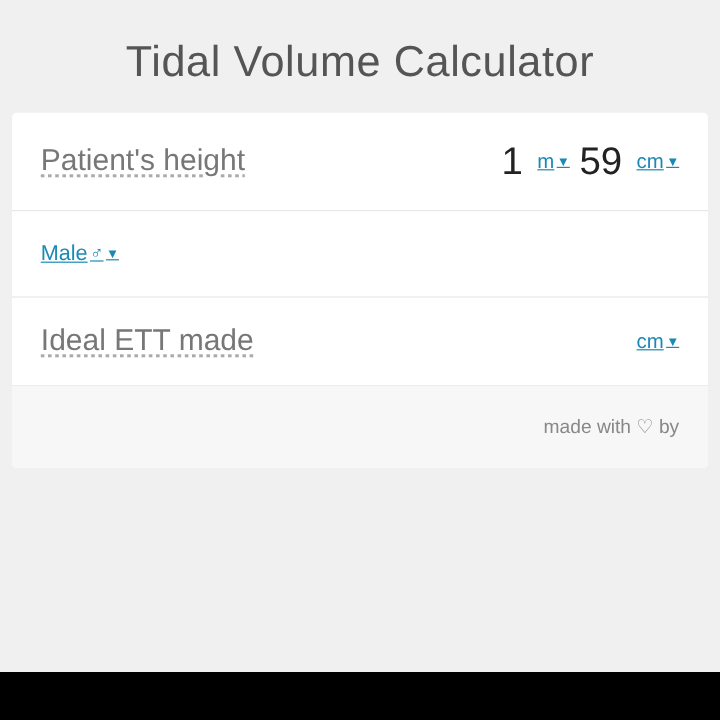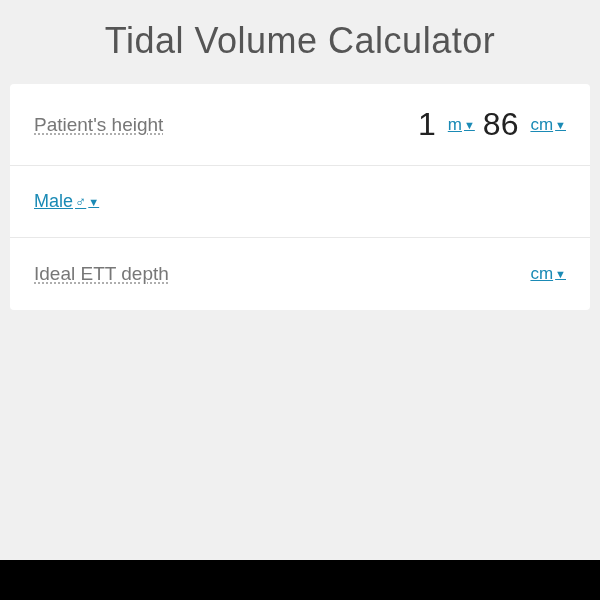--- a/index.html
+++ b/index.html
@@ -12,21 +12,21 @@
       width: 600px;
       height: 600px;
       background: #f0f0f0;
       font-family: 'Helvetica Neue', Arial, sans-serif;
       overflow: hidden;
     }
 
     .header {
       background: #f0f0f0;
       text-align: center;
-      padding: 20px 20px 22px;
+      padding: 30px 20px 22px;
     }
 
     .header h1 {
       font-size: 36px;
       font-weight: 300;
       color: #555;
       letter-spacing: 0.5px;
     }
 
     .main-card {
@@ -42,21 +42,21 @@
       padding: 22px 24px;
       border-bottom: 1px solid #e8e8e8;
       min-height: 72px;
     }
 
     .row:last-child {
       border-bottom: none;
     }
 
     .row-label {
-      font-size: 19px;
+      font-size: 25px;
       color: #777;
       flex: 1;
       text-decoration: underline;
       text-decoration-style: dotted;
       text-underline-offset: 3px;
       text-decoration-color: #aaa;
     }
 
     .row-controls {
       display: flex;
@@ -129,44 +129,47 @@
 <div class="main-card">
 
   <div class="row">
     <span class="row-label">Patient's height</span>
     <div class="row-controls">
       <span class="height-value">1</span>
       <button class="dropdown-btn">
         <span>m</span>
         <span class="arrow">▼</span>
       </button>
-      <span class="height-value">86</span>
+      <span class="height-value">59</span>
       <button class="dropdown-btn">
         <span>cm</span>
         <span class="arrow">▼</span>
       </button>
     </div>
   </div>
 
   <div class="row">
     <div class="row-controls">
       <button class="dropdown-btn sex-value">
         <span>Male</span>
         <span class="sex-symbol">♂</span>
         <span class="arrow">▼</span>
       </button>
     </div>
   </div>
 
   <div class="row">
-    <span class="row-label">Ideal ETT depth</span>
+    <span class="row-label">Ideal ETT made</span>
     <div class="row-controls">
       <button class="dropdown-btn">
         <span>cm</span>
         <span class="arrow">▼</span>
       </button>
     </div>
   </div>
 
+  <div class="footer-row">
+    <span class="footer-text">made with ♡ by</span>
+  </div>
 
 </div>
 
 <div class="black-bar"></div>
 
 </body></html>

